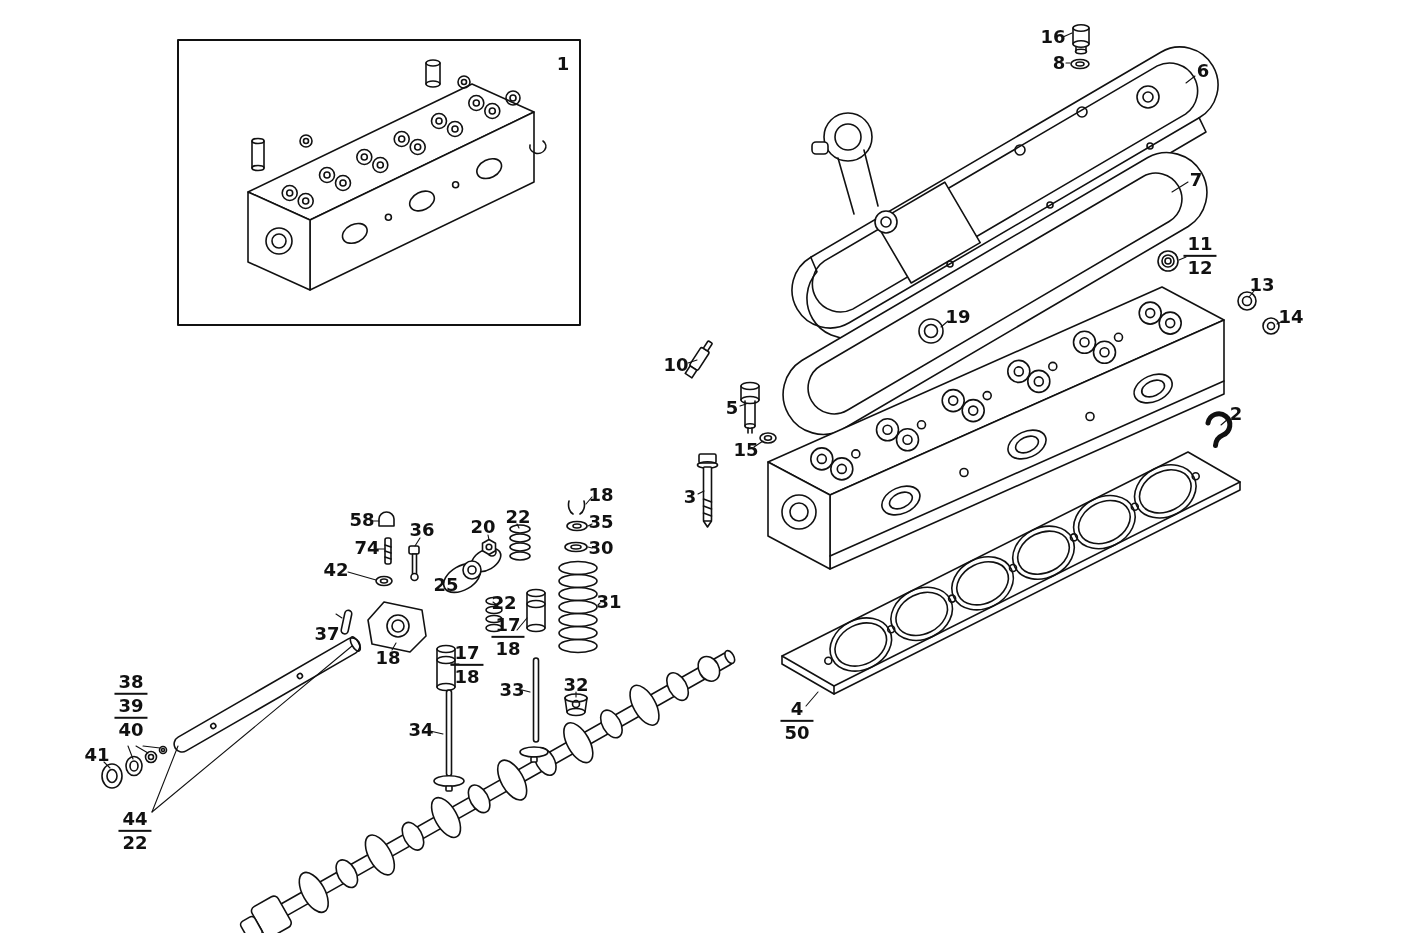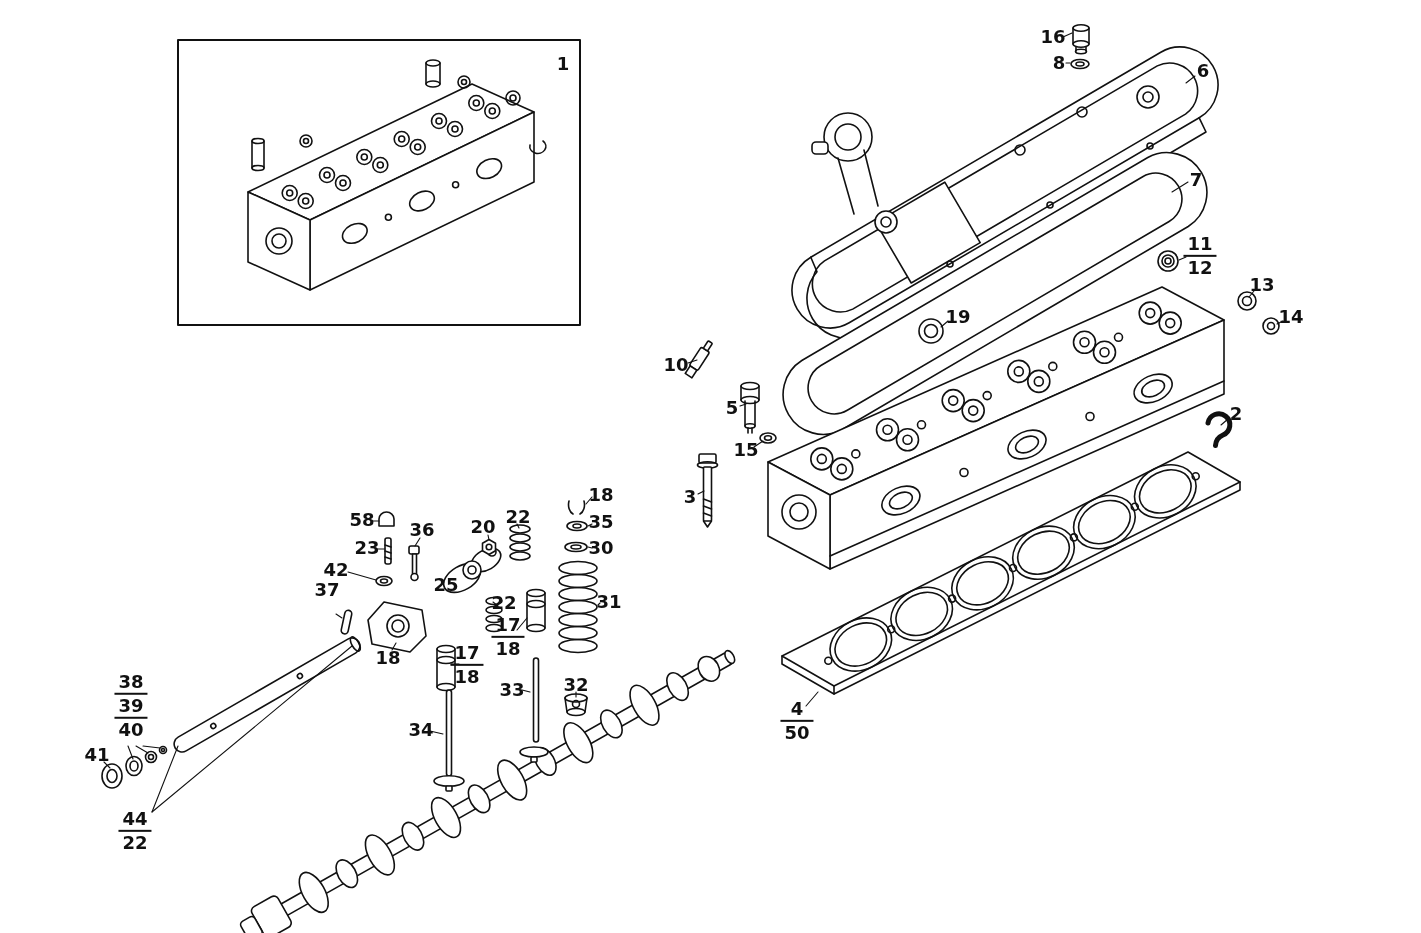--- a/index.html
+++ b/index.html
@@ -460,25 +460,25 @@
 <div class="callout" style="left:746px;top:450px">15</div>
 <div class="callout" style="left:690px;top:497px">3</div>
 <div class="callout" style="left:601px;top:495px">18</div>
 <div class="callout" style="left:601px;top:522px">35</div>
 <div class="callout" style="left:601px;top:548px">30</div>
 <div class="callout" style="left:609px;top:602px">31</div>
 <div class="callout" style="left:518px;top:517px">22</div>
 <div class="callout" style="left:483px;top:527px">20</div>
 <div class="callout" style="left:362px;top:520px">58</div>
 <div class="callout" style="left:422px;top:530px">36</div>
-<div class="callout" style="left:367px;top:548px">23</div>
+<div class="callout" style="left:367px;top:548px">74</div>
 <div class="callout" style="left:336px;top:570px">42</div>
 <div class="callout" style="left:446px;top:585px">25</div>
 <div class="callout" style="left:504px;top:603px">22</div>
-<div class="callout" style="left:327px;top:590px">37</div>
+<div class="callout" style="left:327px;top:634px">37</div>
 <div class="callout" style="left:388px;top:658px">18</div>
 <div class="callout frac" style="left:467px;top:665px">
   <span class="over">17</span>
   <span>18</span>
 </div>
 <div class="callout frac" style="left:508px;top:637px">
   <span class="over">17</span>
   <span>18</span>
 </div>
 <div class="callout" style="left:512px;top:690px">33</div>

